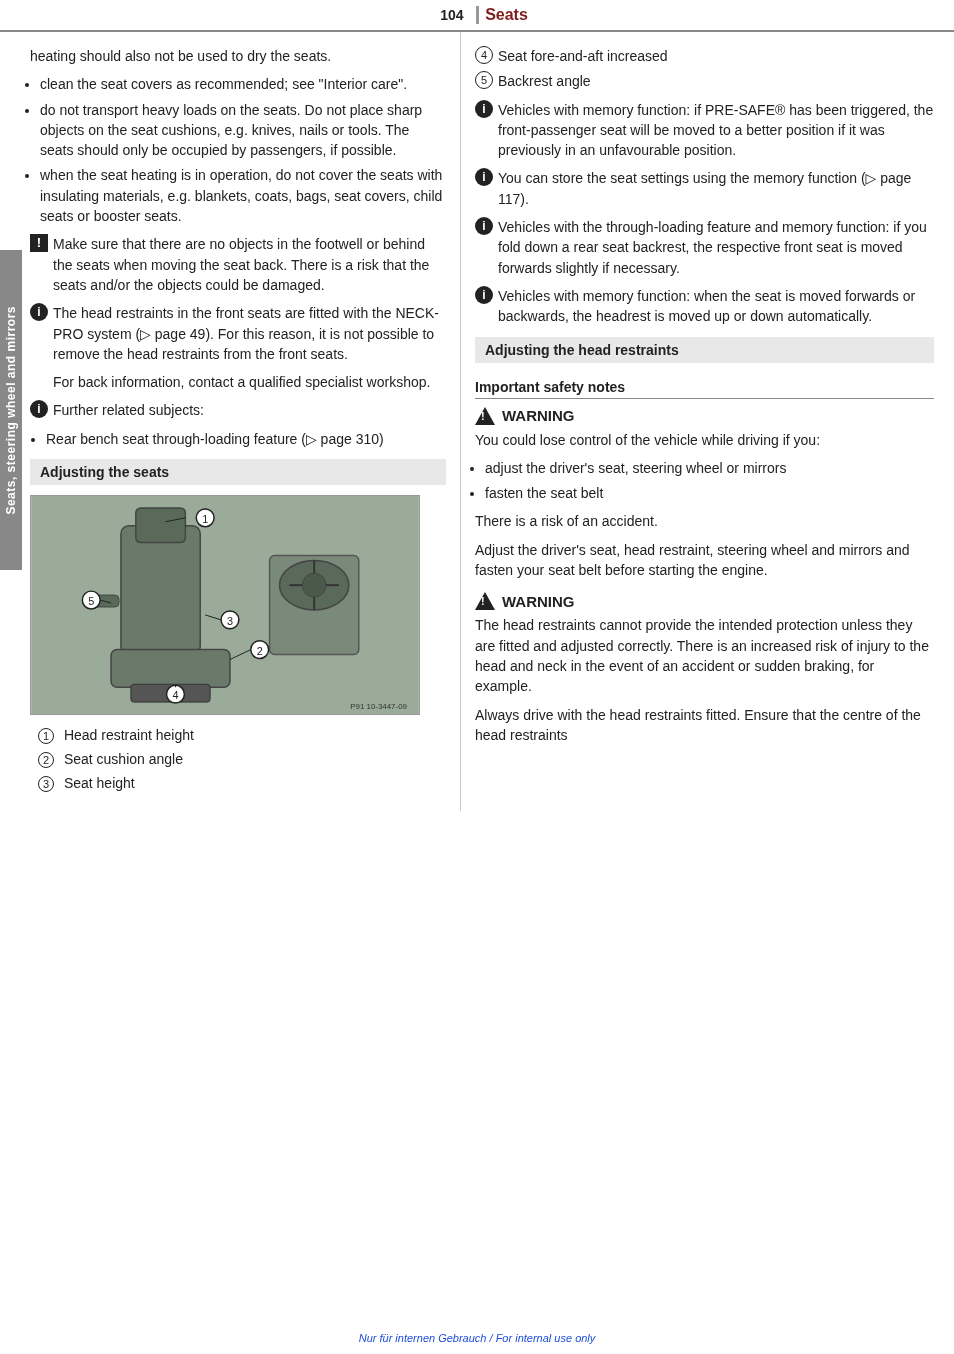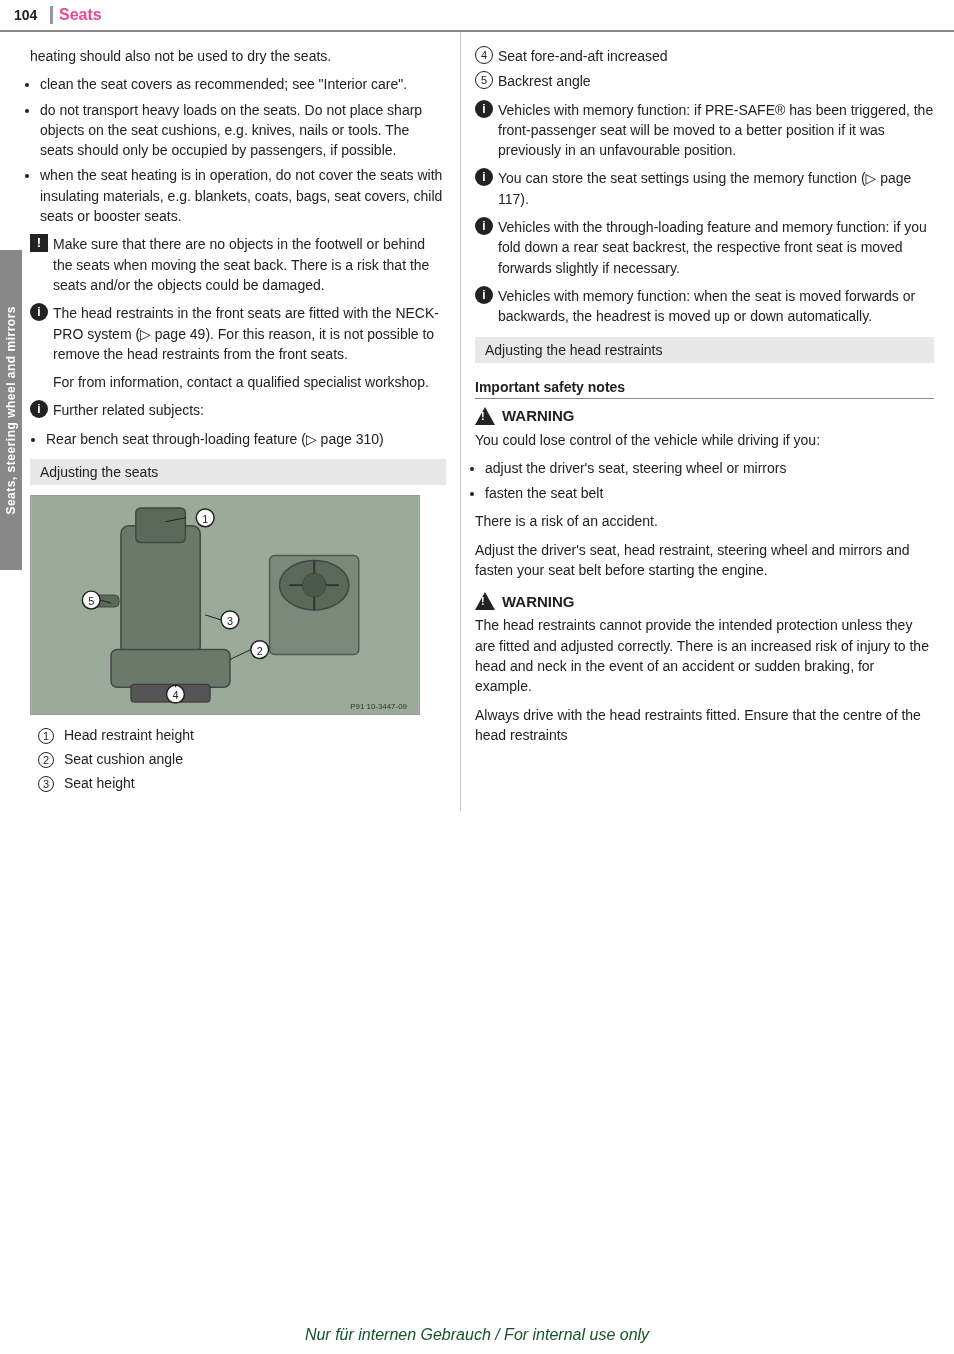--- a/index.html
+++ b/index.html
@@ -14,32 +14,33 @@
     }
 
     
     .page-header {
       display: flex;
       align-items: center;
       background: #fff;
       border-bottom: 2px solid #888;
       padding: 6px 0 6px 0;
       margin-bottom: 0;
+      justify-content: center;
     }
     .page-number {
       font-size: 14px;
       font-weight: bold;
       color: #222;
       padding: 0 10px 0 14px;
       min-width: 50px;
     }
     .page-title-header {
       font-size: 16px;
       font-weight: bold;
-      color: #ec4899;
+      color: #7f1d1d;
       padding-left: 6px;
       border-left: 3px solid #999;
     }
 
     
     .sidebar-label {
       position: absolute;
       left: 0;
       top: 250px;
       width: 22px;
@@ -132,21 +133,21 @@
       margin-bottom: 8px;
     }
     .note-content {
       flex: 1;
       line-height: 1.45;
     }
 
     
     .section-heading {
       background: #e8e8e8;
-      font-weight: normal;
+      font-weight: bold;
       font-size: 14px;
       padding: 5px 10px;
       margin-bottom: 6px;
       margin-top: 10px;
     }
     .section-subheading {
       font-weight: bold;
       font-size: 14px;
       border-bottom: 1px solid #888;
       padding-bottom: 3px;
@@ -244,22 +245,22 @@
       margin-bottom: 5px;
       line-height: 1.45;
     }
 
     
     .page-footer {
       position: absolute;
       bottom: 10px;
       width: 100%;
       text-align: center;
-      font-size: 16px;
-      color: #14532d;
+      font-size: 11px;
+      color: #1d4ed8;
       font-style: italic;
     }
 
     .right-col-numbered {
       margin-bottom: 8px;
     }
   </style>
 </head>
 <body>
 
@@ -286,21 +287,21 @@
 
     <div class="note-row">
       <span class="icon-warning">!</span>
       <span class="note-content">Make sure that there are no objects in the footwell or behind the seats when moving the seat back. There is a risk that the seats and/or the objects could be damaged.</span>
     </div>
 
     <div class="note-row">
       <span class="icon-info">i</span>
       <span class="note-content">The head restraints in the front seats are fitted with the NECK-PRO system (▷ page 49). For this reason, it is not possible to remove the head restraints from the front seats.</span>
     </div>
-    <p class="text-block" style="margin-left: 23px;">For from information, contact a qualified specialist workshop.</p>
+    <p class="text-block" style="margin-left: 23px;">For back information, contact a qualified specialist workshop.</p>
 
     <div class="note-row">
       <span class="icon-info">i</span>
       <span class="note-content">Further related subjects:</span>
     </div>
     <ul class="bullet-list" style="margin-left: 16px;">
       <li>Rear bench seat through-loading feature (▷ page 310)</li>
     </ul>
 
     <div class="section-heading">Adjusting the seats</div>

